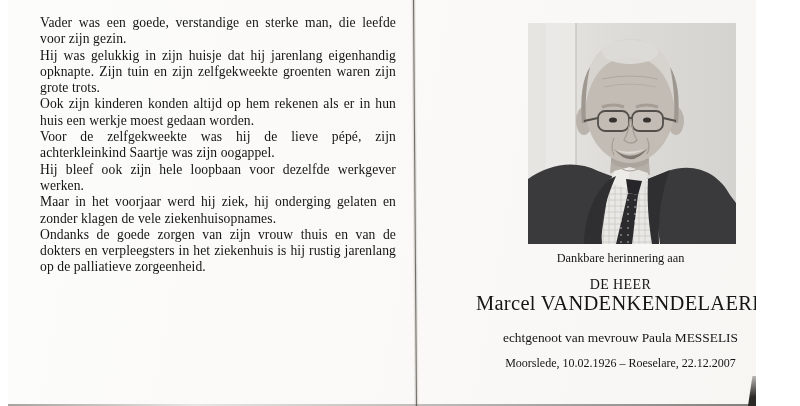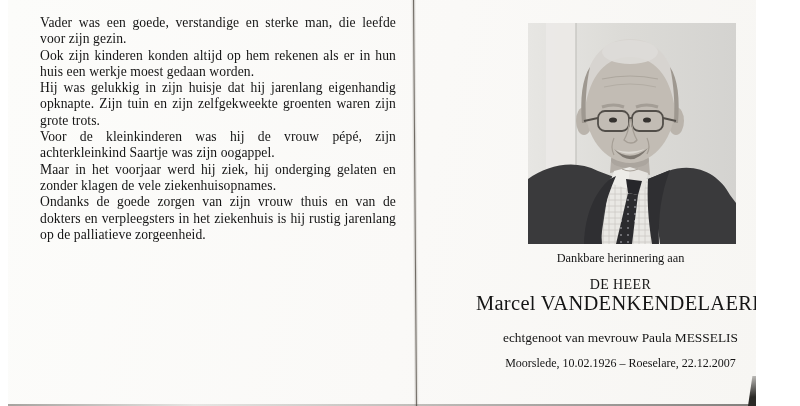--- a/index.html
+++ b/index.html
@@ -45,23 +45,24 @@
     clip-path:polygon(55% 0,100% 0,100% 100%,0 100%);
   }
 </style>
 </head>
 <body>
 
 <div class="scan">
 
   <div class="left-text">
     <p>Vader was een goede, verstandige en sterke man, die leefde voor zijn gezin.</p>
+    <p>Hij was gelukkig in zijn huisje dat hij jarenlang eigenhandig opknapte. Zijn tuin en zijn zelfgekweekte groenten waren zijn grote trots.</p>
     <p>Ook zijn kinderen konden altijd op hem rekenen als er in hun huis een werkje moest gedaan worden.</p>
-    <p>Hij was gelukkig in zijn huisje dat hij jarenlang eigenhandig opknapte. Zijn tuin en zijn zelfgekweekte groenten waren zijn grote trots.</p>
-    <p>Voor de kleinkinderen was hij de vrouw pépé, zijn achterkleinkind Saartje was zijn oogappel.</p>
+    <p>Voor de zelfgekweekte was hij de lieve pépé, zijn achterkleinkind Saartje was zijn oogappel.</p>
+    <p>Hij bleef ook zijn hele loopbaan voor dezelfde werkgever werken.</p>
     <p>Maar in het voorjaar werd hij ziek, hij onderging gelaten en zonder klagen de vele ziekenhuisopnames.</p>
     <p>Ondanks de goede zorgen van zijn vrouw thuis en van de dokters en verpleegsters in het ziekenhuis is hij rustig jarenlang op de palliatieve zorgeenheid.</p>
   </div>
 
   <div class="fold"></div>
 
   <div class="photo" role="img" aria-label="Zwart-witfoto: glimlachende oudere man met bril, donker pak, geruit hemd en das">
     <svg viewBox="0 0 208 221" xmlns="http://www.w3.org/2000/svg">
       <defs>
         <linearGradient id="bgGrad" x1="0" y1="0" x2="1" y2="0">

